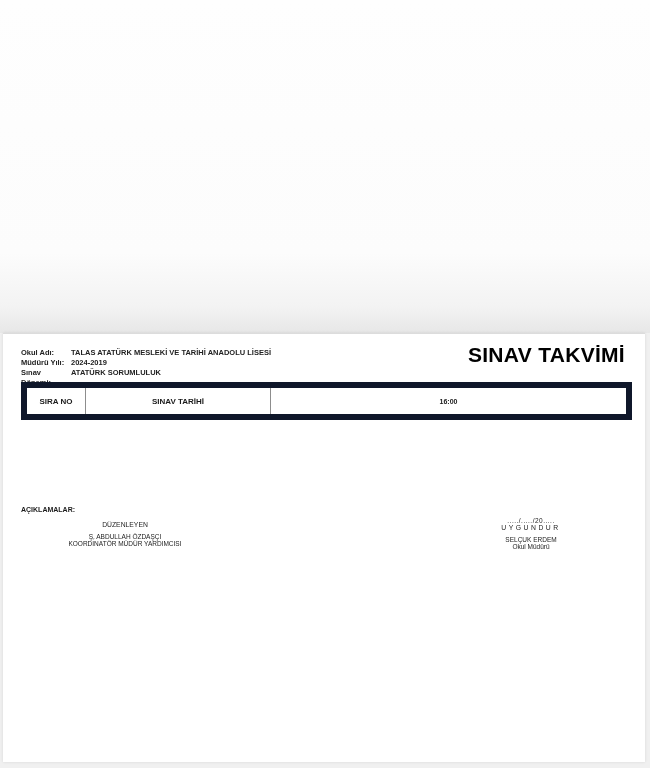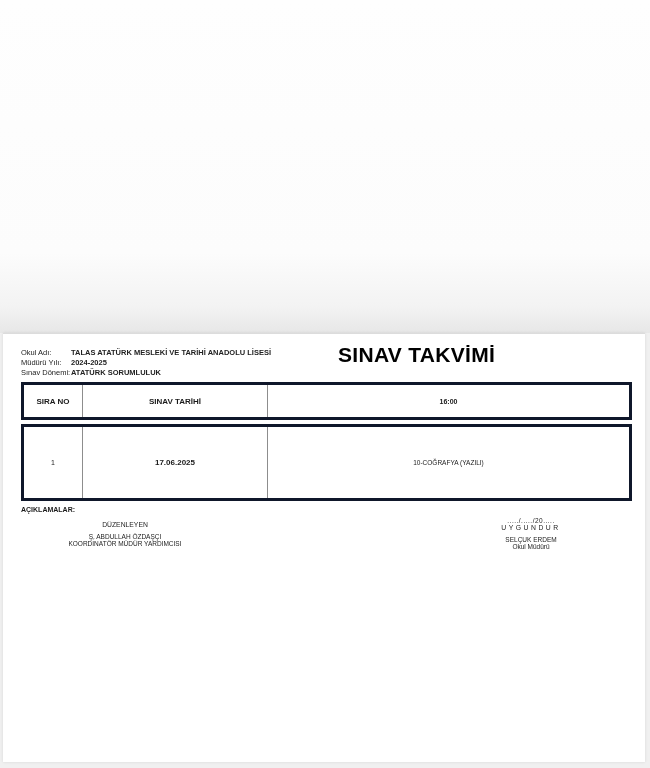--- a/index.html
+++ b/index.html
@@ -32,43 +32,43 @@
   }
   
   .info {
     position: absolute;
     left: 18px; top: 14px;
     font-size: 7.5px;
     line-height: 10px;
     color: #222;
   }
   .info-row { display: flex; }
-  .info-label { width: 50px; font-weight: normal; }
+  .info-label { width: 50px; font-weight: bold; }
   .info-value { font-weight: bold; white-space: nowrap; }
   
   .doc-title {
     position: absolute;
     left: 335px; top: 9px;
     width: 287px;
     margin: 0;
-    text-align: left;
+    text-align: right;
     font-size: 21px;
     font-weight: bold;
     letter-spacing: 0.3px;
     color: #000;
   }
   
   .exam-table {
     position: absolute;
     left: 18px; top: 48px;
     width: 611px;
   }
   .trow {
     display: flex;
-    border: 3px solid #0f172a;
+    border: 6px solid #0f172a;
     background: #fff;
     box-sizing: border-box;
   }
   .trow.header-row { height: 38px; }
   .trow.data-row { height: 77px; margin-top: 4px; }
   .tcell {
     display: flex;
     align-items: center;
     justify-content: center;
     border-right: 1px solid #8d8d8d;
@@ -123,40 +123,35 @@
 
 <div class="page">
 
   <div class="info">
     <div class="info-row">
       <span class="info-label">Okul Adı:</span>
       <span class="info-value">TALAS ATATÜRK MESLEKİ VE TARİHİ ANADOLU LİSESİ</span>
     </div>
     <div class="info-row">
       <span class="info-label">Müdürü Yılı:</span>
-      <span class="info-value">2024-2025</span>
+      <span class="info-value">2024-2019</span>
     </div>
     <div class="info-row">
       <span class="info-label">Sınav Dönemi:</span>
       <span class="info-value">ATATÜRK SORUMLULUK</span>
     </div>
   </div>
 
   <h1 class="doc-title">SINAV TAKVİMİ</h1>
 
   <div class="exam-table">
     <div class="trow header-row">
       <div class="tcell col-sira hdr-sira">SIRA NO</div>
       <div class="tcell col-tarih hdr-tarih">SINAV TARİHİ</div>
       <div class="tcell col-saat hdr-saat">16:00</div>
-    </div>
-    <div class="trow data-row">
-      <div class="tcell col-sira cell-no">1</div>
-      <div class="tcell col-tarih cell-date">17.06.2025</div>
-      <div class="tcell col-saat cell-subject">10-COĞRAFYA (YAZILI)</div>
     </div>
   </div>
 
   <div class="aciklamalar">AÇIKLAMALAR:</div>
 
   <div class="sig-left">
     <div class="duzenleyen">DÜZENLEYEN</div>
     <div class="sig-name">Ş. ABDULLAH ÖZDAŞÇI</div>
     <div class="sig-title">KOORDİNATÖR MÜDÜR YARDIMCISI</div>
   </div>

